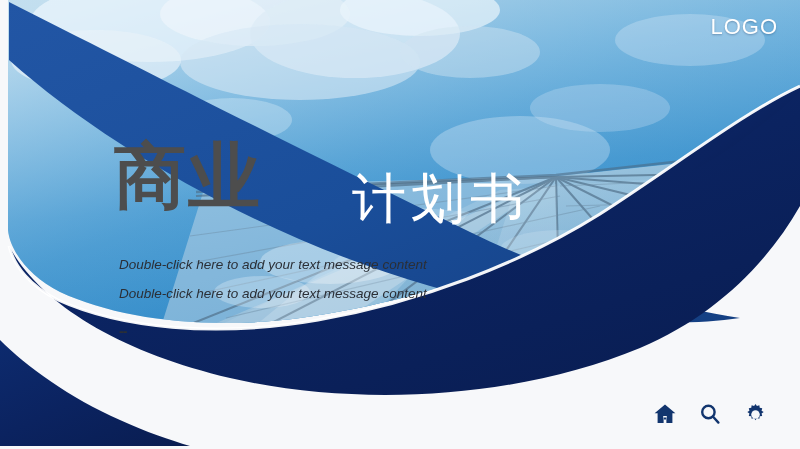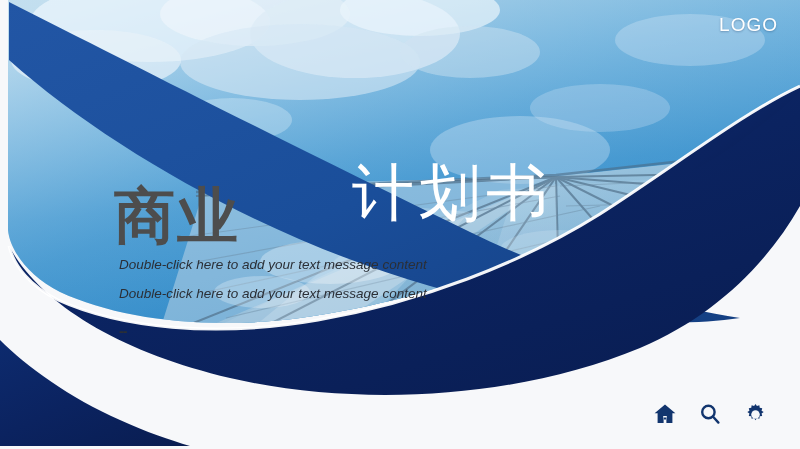--- a/index.html
+++ b/index.html
@@ -22,59 +22,58 @@
     left: 0; top: 0;
     width: 800px; height: 449px;
     display: block;
   }
 
   
   .logo {
     position: absolute;
     right: 22px;
     top: 14px;
-    font-size: 19px;
+    font-size: 22px;
     letter-spacing: 1px;
     color: #ffffff;
     font-family: "Liberation Sans", "DejaVu Sans", sans-serif;
     text-shadow: 0 1px 2px rgba(20,50,90,.35);
     user-select: none;
   }
 
   
   .title-wrap {
     position: absolute;
     left: 114px;
     top: 124px;
     width: 640px;
     height: 120px;
     pointer-events: none;
   }
   .title-dark {
     position: absolute;
     left: 0;
     top: 0;
-    font-size: 61px;
+    font-size: 72px;
     line-height: 104px;
     font-weight: 700;
     color: #4d4d4d;
     letter-spacing: 2px;
     font-family: "DejaVu Sans", "Liberation Sans", sans-serif;
-    margin-top: 40px;
   }
   .title-light {
     position: absolute;
     left: 238px;
     top: 28px;
-    font-size: 62px;
+    font-size: 54px;
     line-height: 92px;
     font-weight: 400;
     color: #ffffff;
     letter-spacing: 5px;
-    font-family: Liberation Mono, monospace;
+    font-family: Liberation Sans, sans-serif;
   }
 
   
   .sub-block {
     position: absolute;
     left: 119px;
     top: 250px;
     width: 460px;
   }
   .sub-line {

